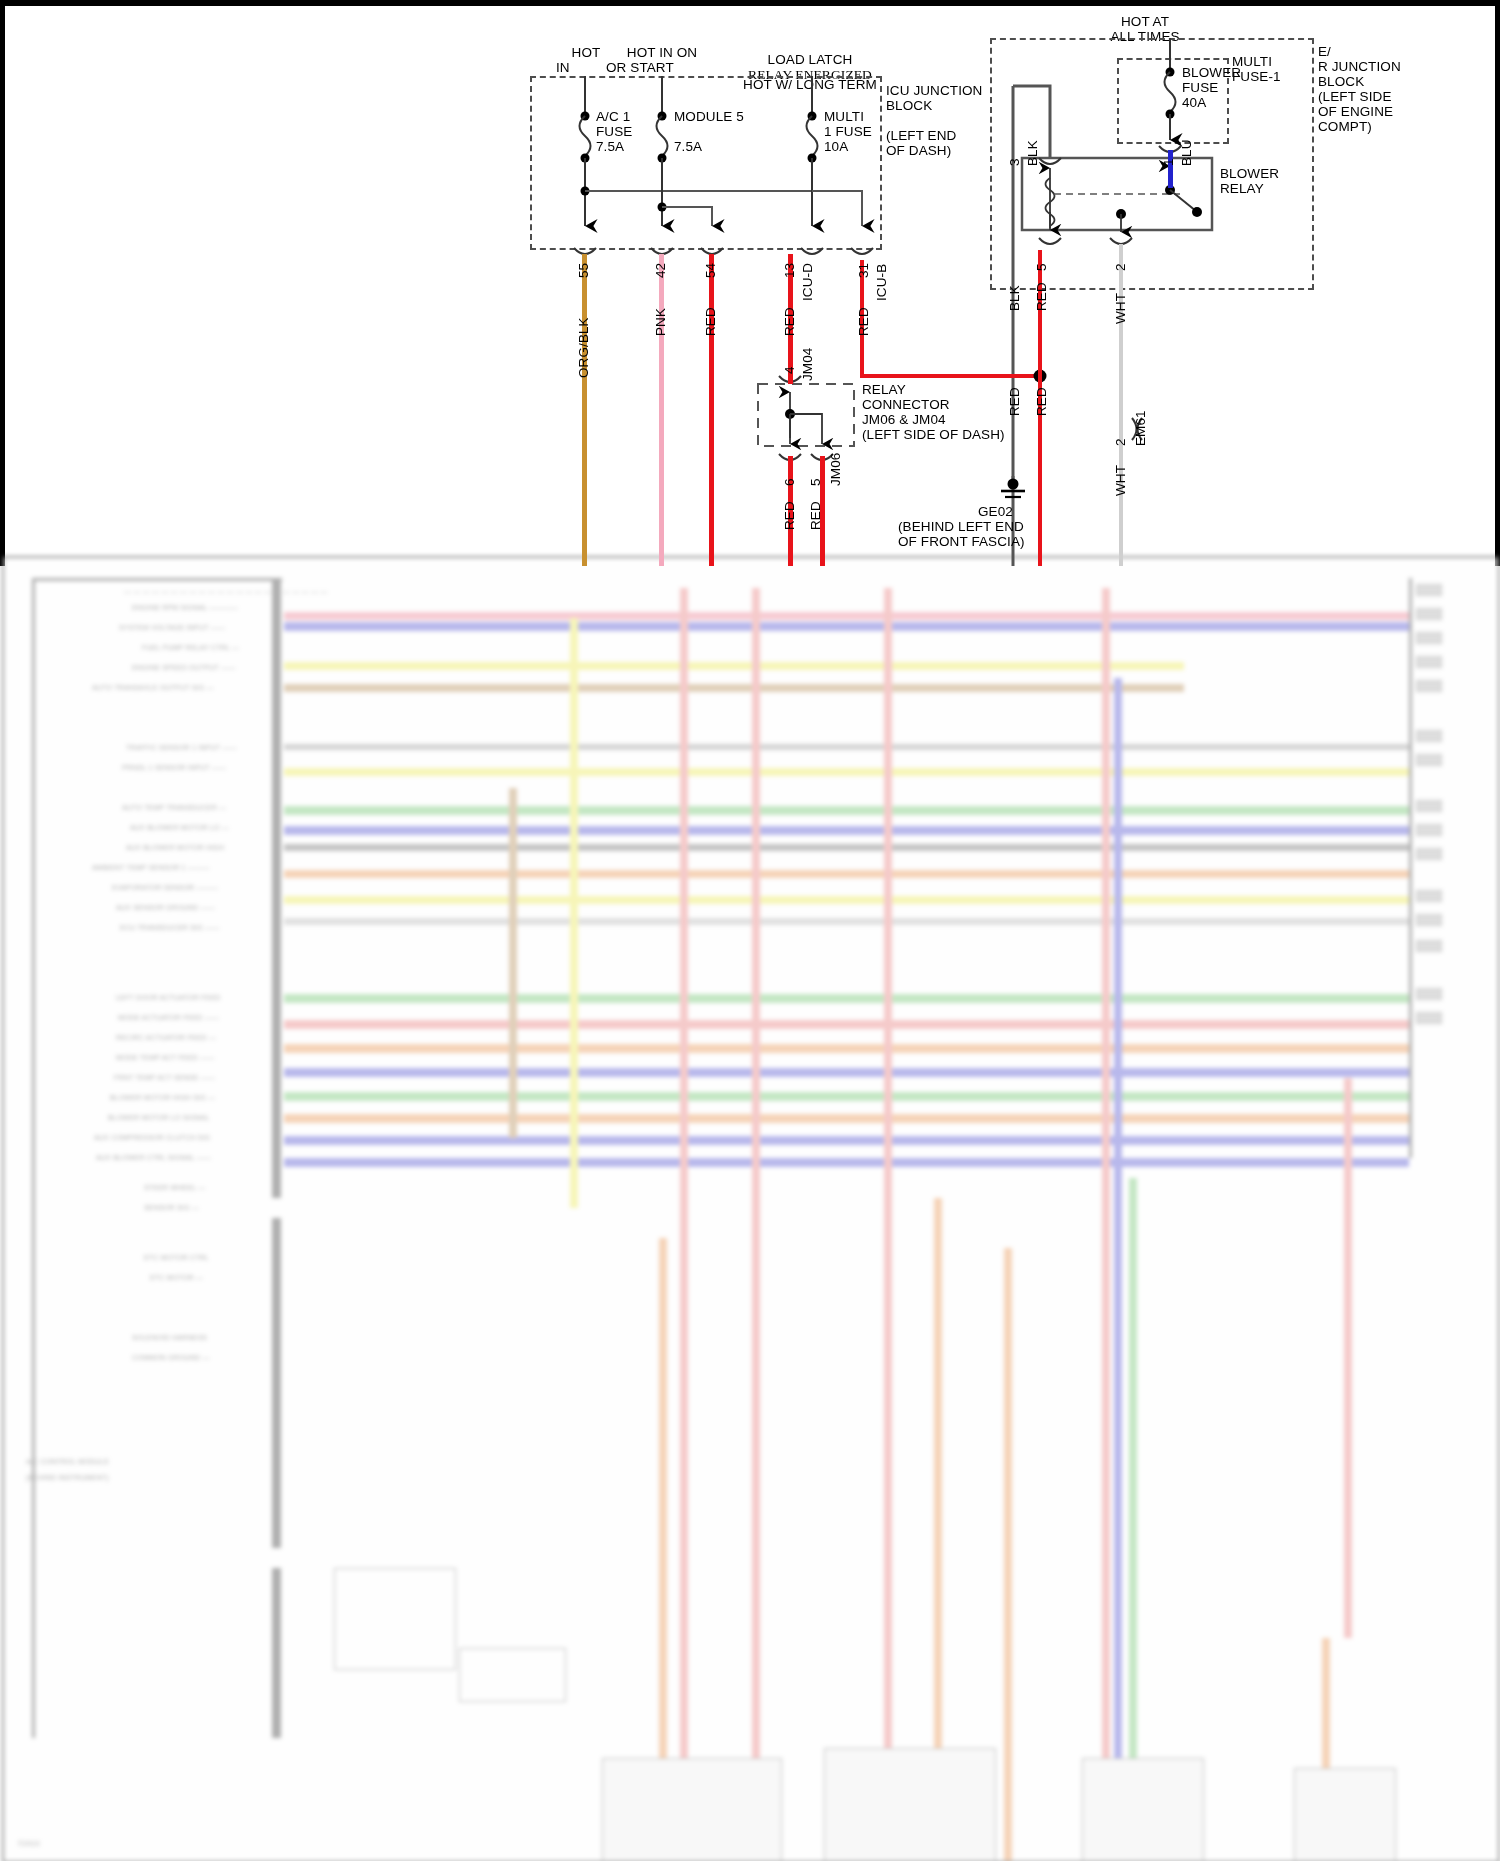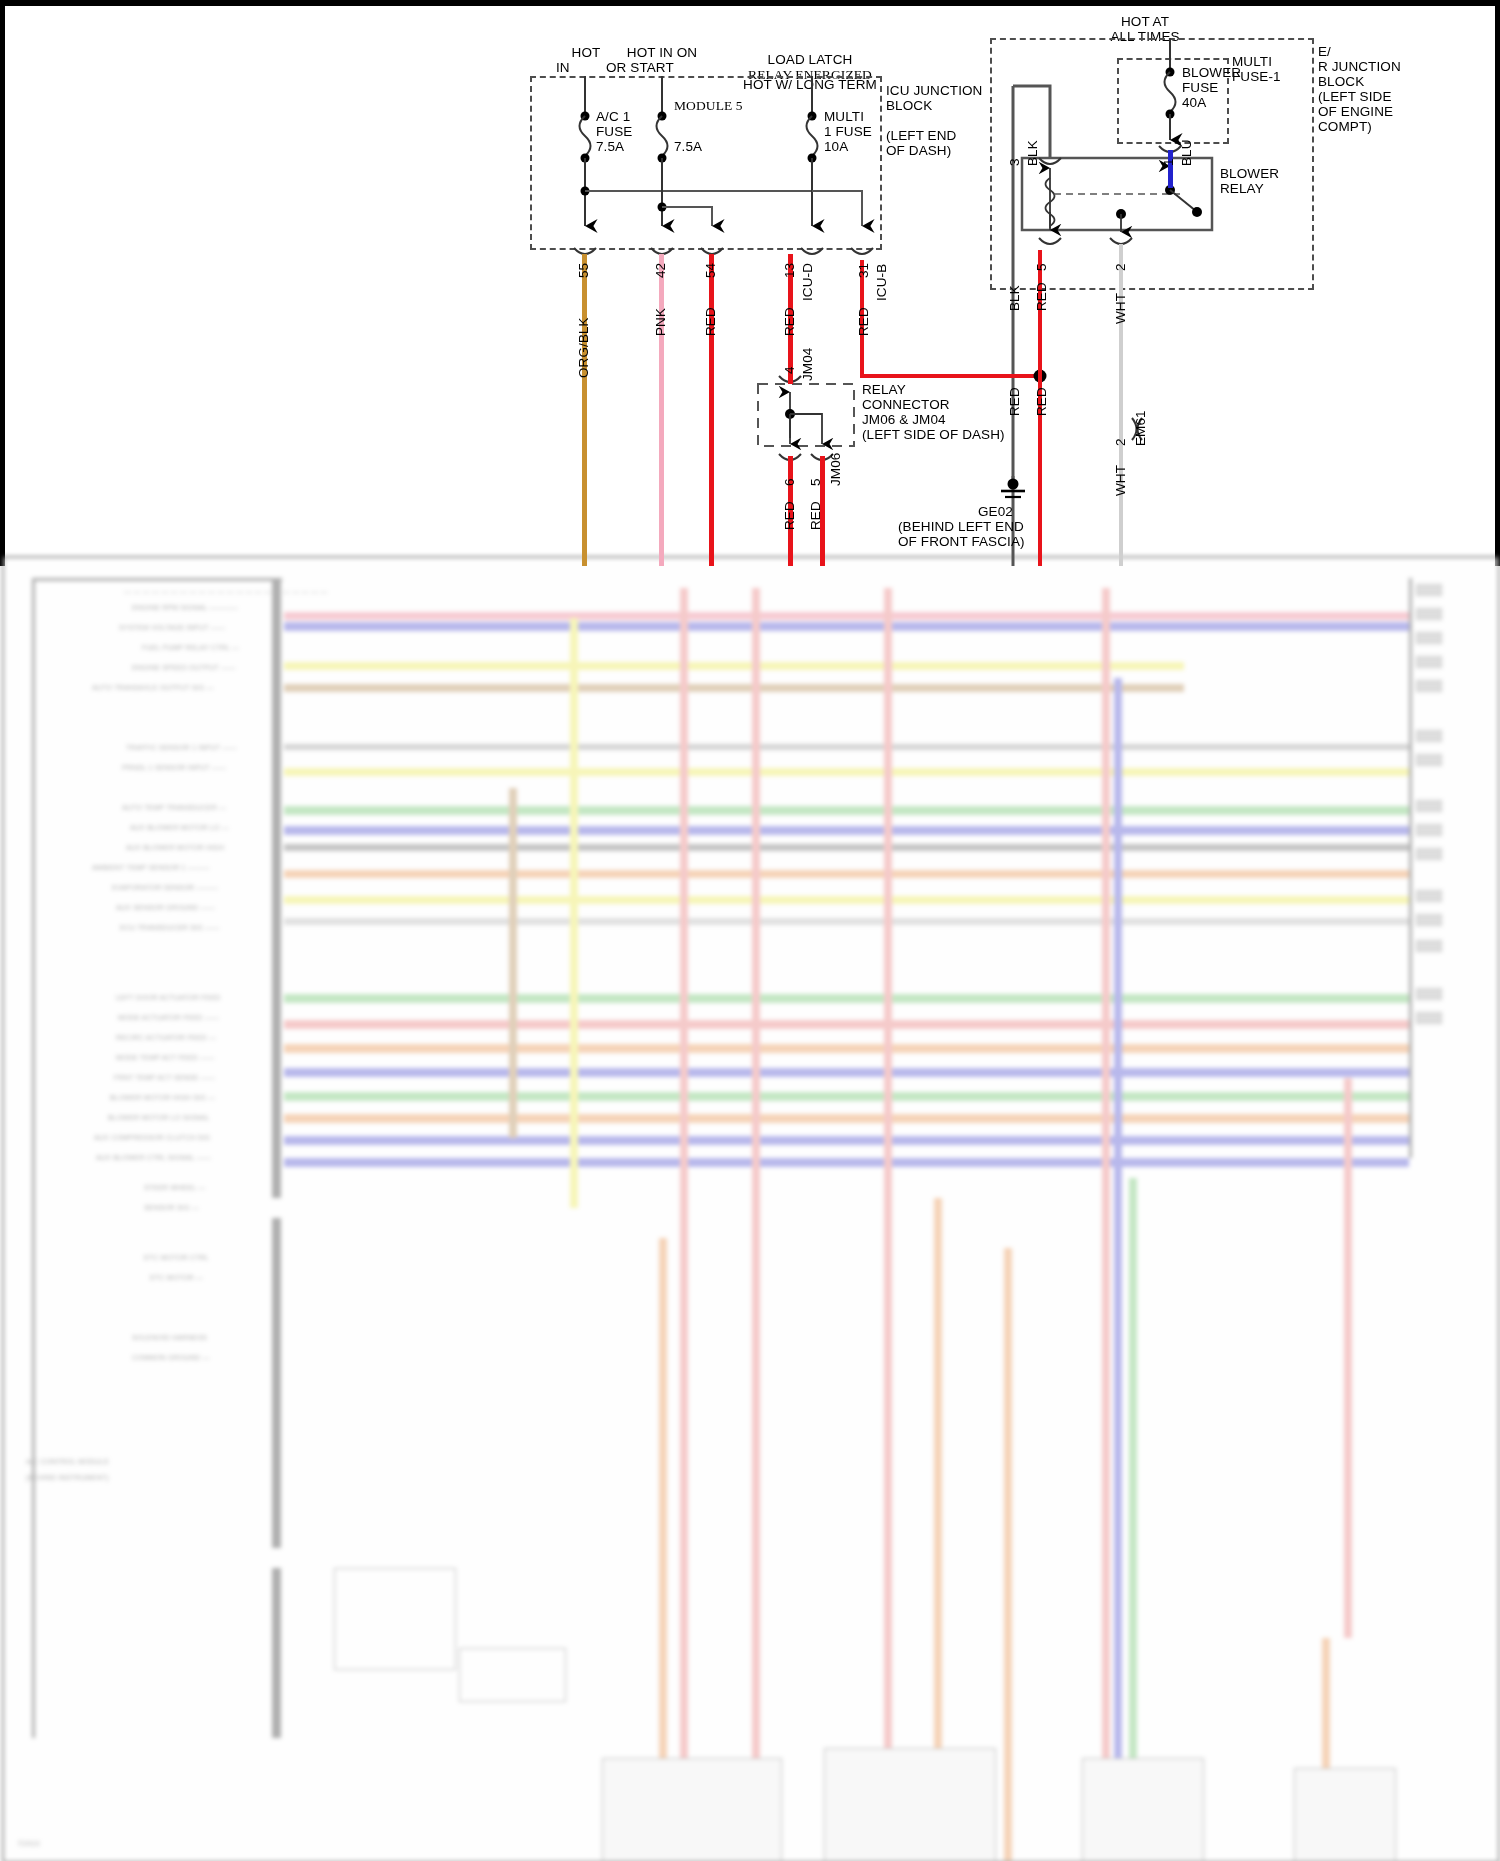--- a/index.html
+++ b/index.html
@@ -364,21 +364,21 @@
     <div class="txt-v" style="left:1113px;top:265px;">2</div>
     <div class="txt-v" style="left:1113px;top:318px;">WHT</div>
     <div class="txt-v" style="left:1133px;top:440px;">EM61</div>
     <div class="txt-v" style="left:1113px;top:440px;">2</div>
     <div class="txt-v" style="left:1113px;top:490px;">WHT</div>
 
     <div class="txt" style="left:596px;top:103px;">A/C 1</div>
     <div class="txt" style="left:596px;top:118px;">FUSE</div>
     <div class="txt" style="left:596px;top:133px;">7.5A</div>
 
-    <div class="txt" style="left:674px;top:92px;font-family:Liberation Serif, serif;">MODULE 5</div>
+    <div class="txt" style="left:674px;top:103px;">MODULE 5</div>
     <div class="txt" style="left:674px;top:133px;">7.5A</div>
 
     <div class="txt" style="left:824px;top:103px;">MULTI</div>
     <div class="txt" style="left:824px;top:118px;text-align:right;">1 FUSE</div>
     <div class="txt" style="left:824px;top:133px;">10A</div>
 
     <div class="txt" style="left:1182px;top:59px;">BLOWER</div>
     <div class="txt" style="left:1182px;top:74px;">FUSE</div>
     <div class="txt" style="left:1182px;top:89px;">40A</div>
 

